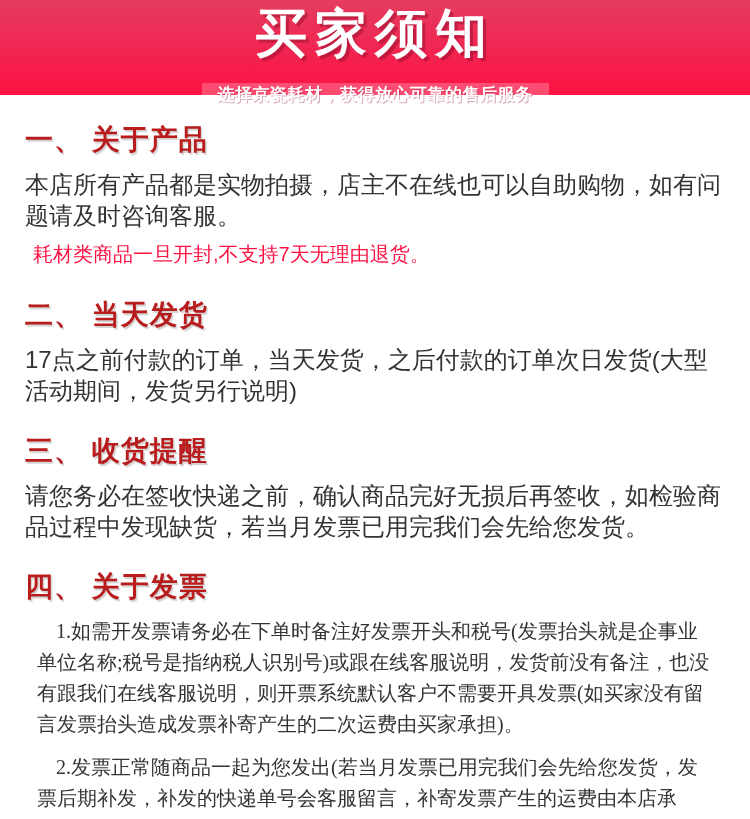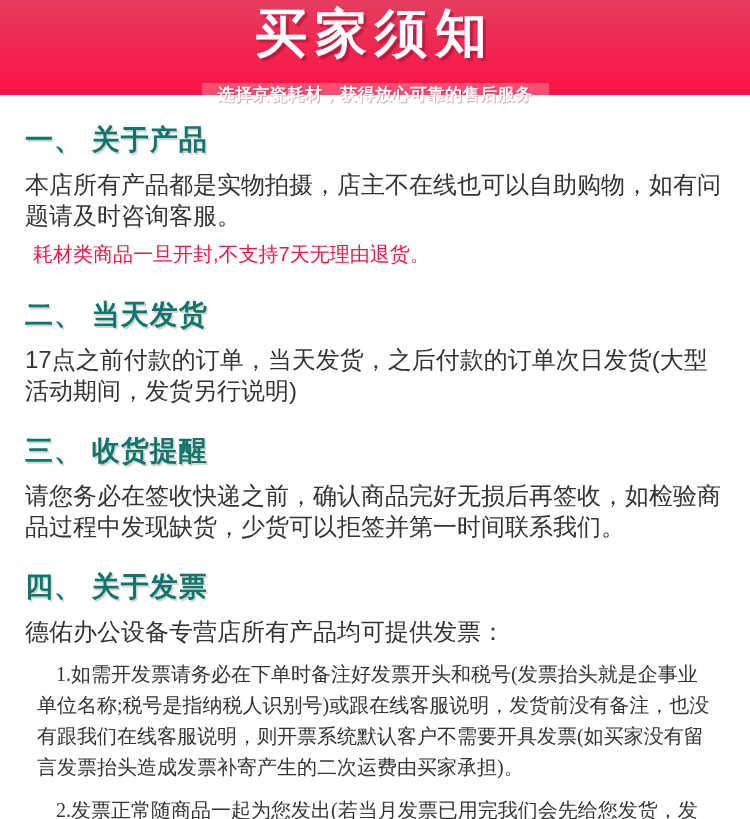--- a/index.html
+++ b/index.html
@@ -49,21 +49,21 @@
   
   .content {
     padding: 0 25px;
     color: #333333;
   }
   .section-heading {
     margin: 29px 0 13px 0;
     font-size: 28px;
     line-height: 32px;
     font-weight: bold;
-    color: #0f766e;
+    color: #b91c1c;
     text-shadow: 1.5px 1.5px 1px rgba(0, 0, 0, 0.18);
     letter-spacing: 1px;
   }
   .body-text {
     margin: 0;
     font-size: 24px;
     line-height: 31px;
     color: #333333;
   }
   .warning-text {
@@ -99,25 +99,24 @@
       <p class="warning-text">耗材类商品一旦开封,不支持7天无理由退货。</p>
     </section>
 
     <section>
       <h2 class="section-heading">二、 当天发货</h2>
       <p class="body-text">17点之前付款的订单，当天发货，之后付款的订单次日发货(大型活动期间，发货另行说明)</p>
     </section>
 
     <section>
       <h2 class="section-heading">三、 收货提醒</h2>
-      <p class="body-text">请您务必在签收快递之前，确认商品完好无损后再签收，如检验商品过程中发现缺货，少货可以拒签并第一时间联系我们。</p>
+      <p class="body-text">请您务必在签收快递之前，确认商品完好无损后再签收，如检验商品过程中发现缺货，若当月发票已用完我们会先给您发货。</p>
     </section>
 
     <section>
       <h2 class="section-heading">四、 关于发票</h2>
-      <p class="body-text">德佑办公设备专营店所有产品均可提供发票：</p>
       <p class="invoice-item">1.如需开发票请务必在下单时备注好发票开头和税号(发票抬头就是企事业单位名称;税号是指纳税人识别号)或跟在线客服说明，发货前没有备注，也没有跟我们在线客服说明，则开票系统默认客户不需要开具发票(如买家没有留言发票抬头造成发票补寄产生的二次运费由买家承担)。</p>
       <p class="invoice-item">2.发票正常随商品一起为您发出(若当月发票已用完我们会先给您发货，发票后期补发，补发的快递单号会客服留言，补寄发票产生的运费由本店承担。若发票和商品分开发出，则需要客户出邮费，详情请咨询在线客服)</p>
 
     </section>
 
   </main>
 </div>
 
 </body></html>

